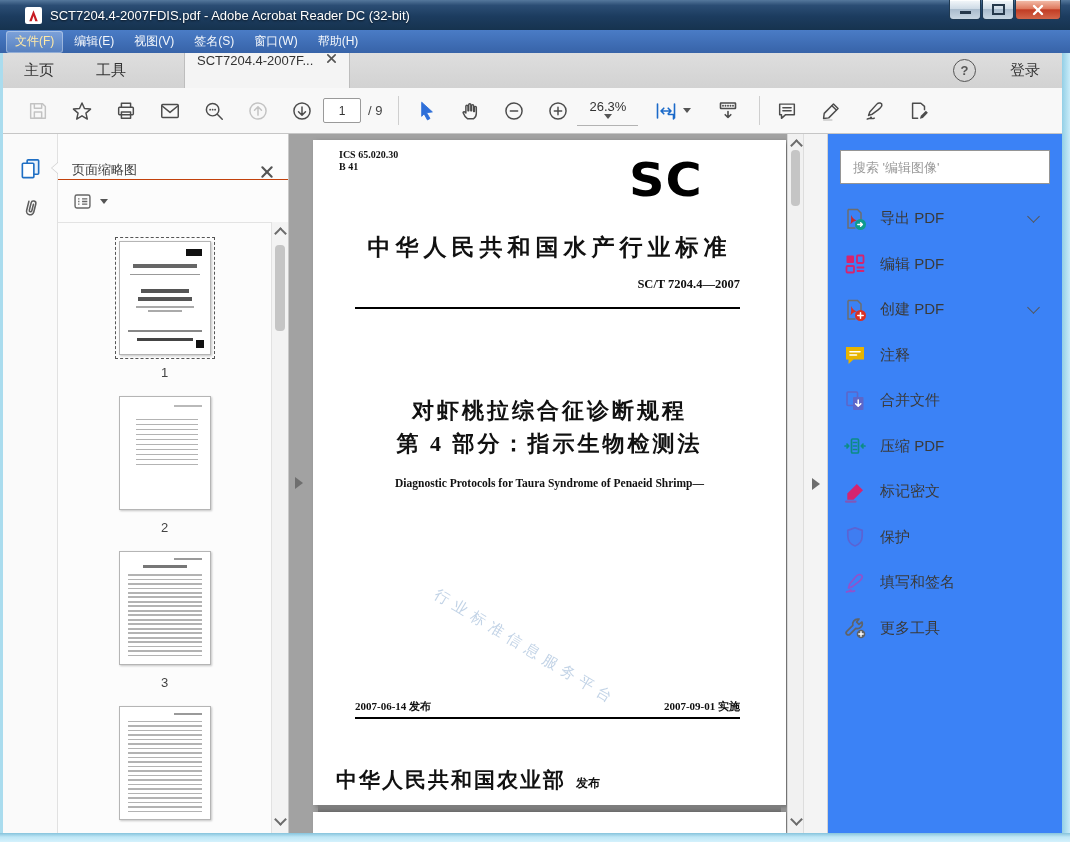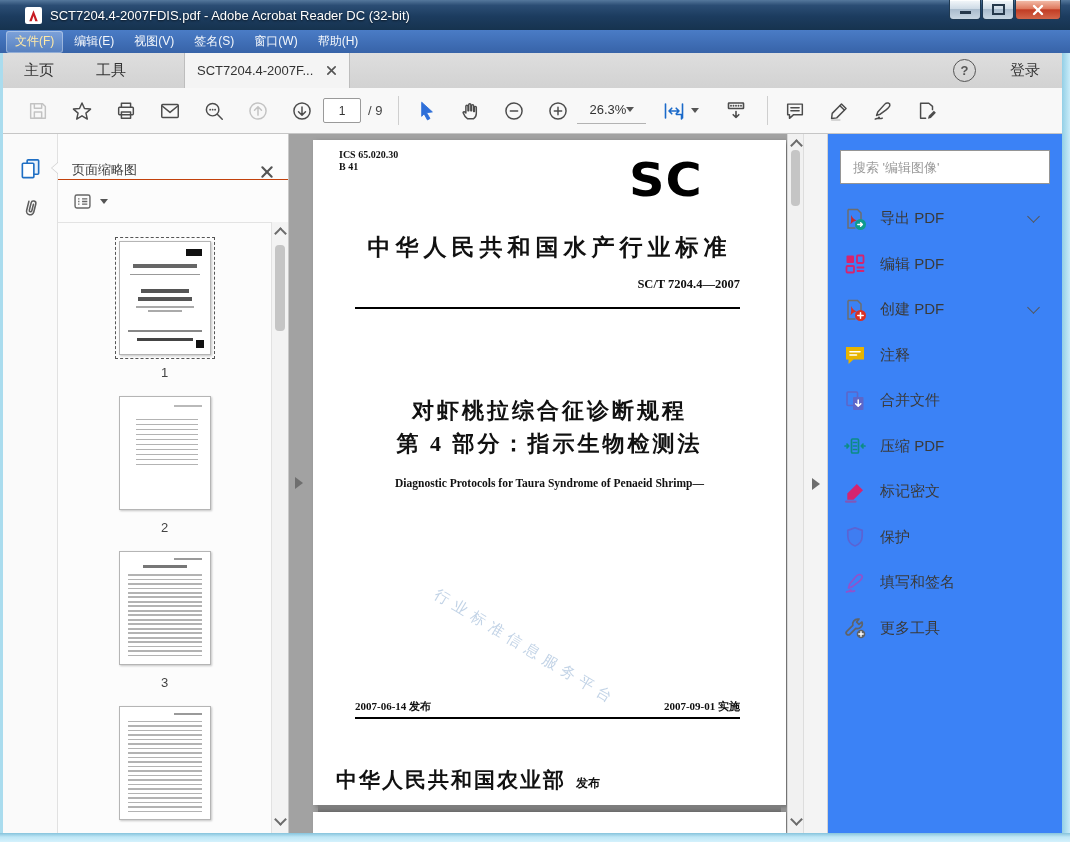--- a/index.html
+++ b/index.html
@@ -31,36 +31,36 @@
 
   .frame-left{left:0;top:53px;width:3px;bottom:0;background:#aadcee;}
   .frame-right{right:0;top:53px;width:8px;bottom:0;background:linear-gradient(to right,#93cfe6,#c9ecf9);}
   .frame-bottom{left:0;bottom:0;width:100%;height:9px;background:linear-gradient(#86c3dc,#bfe7f6 45%,#d4f1fc);}
 
   
   .tabbar{left:3px;top:53px;right:8px;height:35px;background:linear-gradient(#dedede,#d2d2d2);
     display:flex;align-items:stretch;}
   .tab-simple{display:flex;align-items:center;padding:0 21px;font-size:15px;color:#333;}
   .doc-tab{margin-left:37px;width:166px;background:#f4f4f4;border-left:1px solid #bdbdbd;border-right:1px solid #bdbdbd;
-    display:flex;align-items:center;justify-content:space-between;padding:0 12px;font-size:13px;color:#333;box-sizing:border-box;}
+    display:flex;align-items:flex-start;justify-content:space-between;padding:0 12px;font-size:13px;color:#333;box-sizing:border-box;}
   .tab-right{margin-left:auto;display:flex;align-items:center;gap:34px;padding-right:22px;}
   .help-circle{width:21px;height:21px;border:1.6px solid #555;border-radius:50%;
     display:flex;align-items:center;justify-content:center;font-size:13px;color:#555;font-weight:bold;}
   .login{font-size:15px;color:#333;}
 
   
   .toolbar{left:3px;top:88px;right:8px;height:46px;background:#f8f8f8;border-bottom:1px solid #c6c6c6;
     display:flex;align-items:center;padding-left:20px;box-sizing:border-box;}
   .tbtn{width:30px;height:30px;display:flex;align-items:center;justify-content:center;margin-right:14px;border-radius:3px;}
   .page-input{width:32px;height:21px;border:1px solid #9a9a9a;border-radius:2px;text-align:center;
     font-size:12px;color:#333;background:#fff;margin:0 7px 0 2px;font-family:inherit;}
   .page-total{font-size:13px;color:#444;margin-right:14px;white-space:nowrap;}
   .sep{width:1px;height:29px;background:#cfcfcf;margin:0 12px 0 2px;}
   .zoom-ctrl{display:flex;align-items:center;border-bottom:1px solid #b3b3b3;
-    padding:4px 12px 6px;margin:0 16px 0 2px;font-size:13px;color:#333;}
+    padding:4px 12px 6px;margin:0 16px 0 2px;font-size:13px;color:#333;flex-direction:column;}
   .caret{width:0;height:0;border-left:4.5px solid transparent;border-right:4.5px solid transparent;border-top:5.5px solid #555;}
   .iconpair{display:flex;align-items:center;gap:5px;margin-right:14px;}
 
   
   .rail{left:3px;top:134px;width:55px;bottom:9px;background:#fafafa;border-right:1px solid #e1e1e1;box-sizing:border-box;}
   .rail-btn{width:55px;height:40px;display:flex;align-items:center;justify-content:center;position:relative;}
   .rail-notch{position:absolute;right:-1px;top:14px;width:0;height:0;
     border-top:6px solid transparent;border-bottom:6px solid transparent;border-right:7px solid #fcfcfc;
     filter:drop-shadow(-1px 0 0 #cfcfcf);}
 

